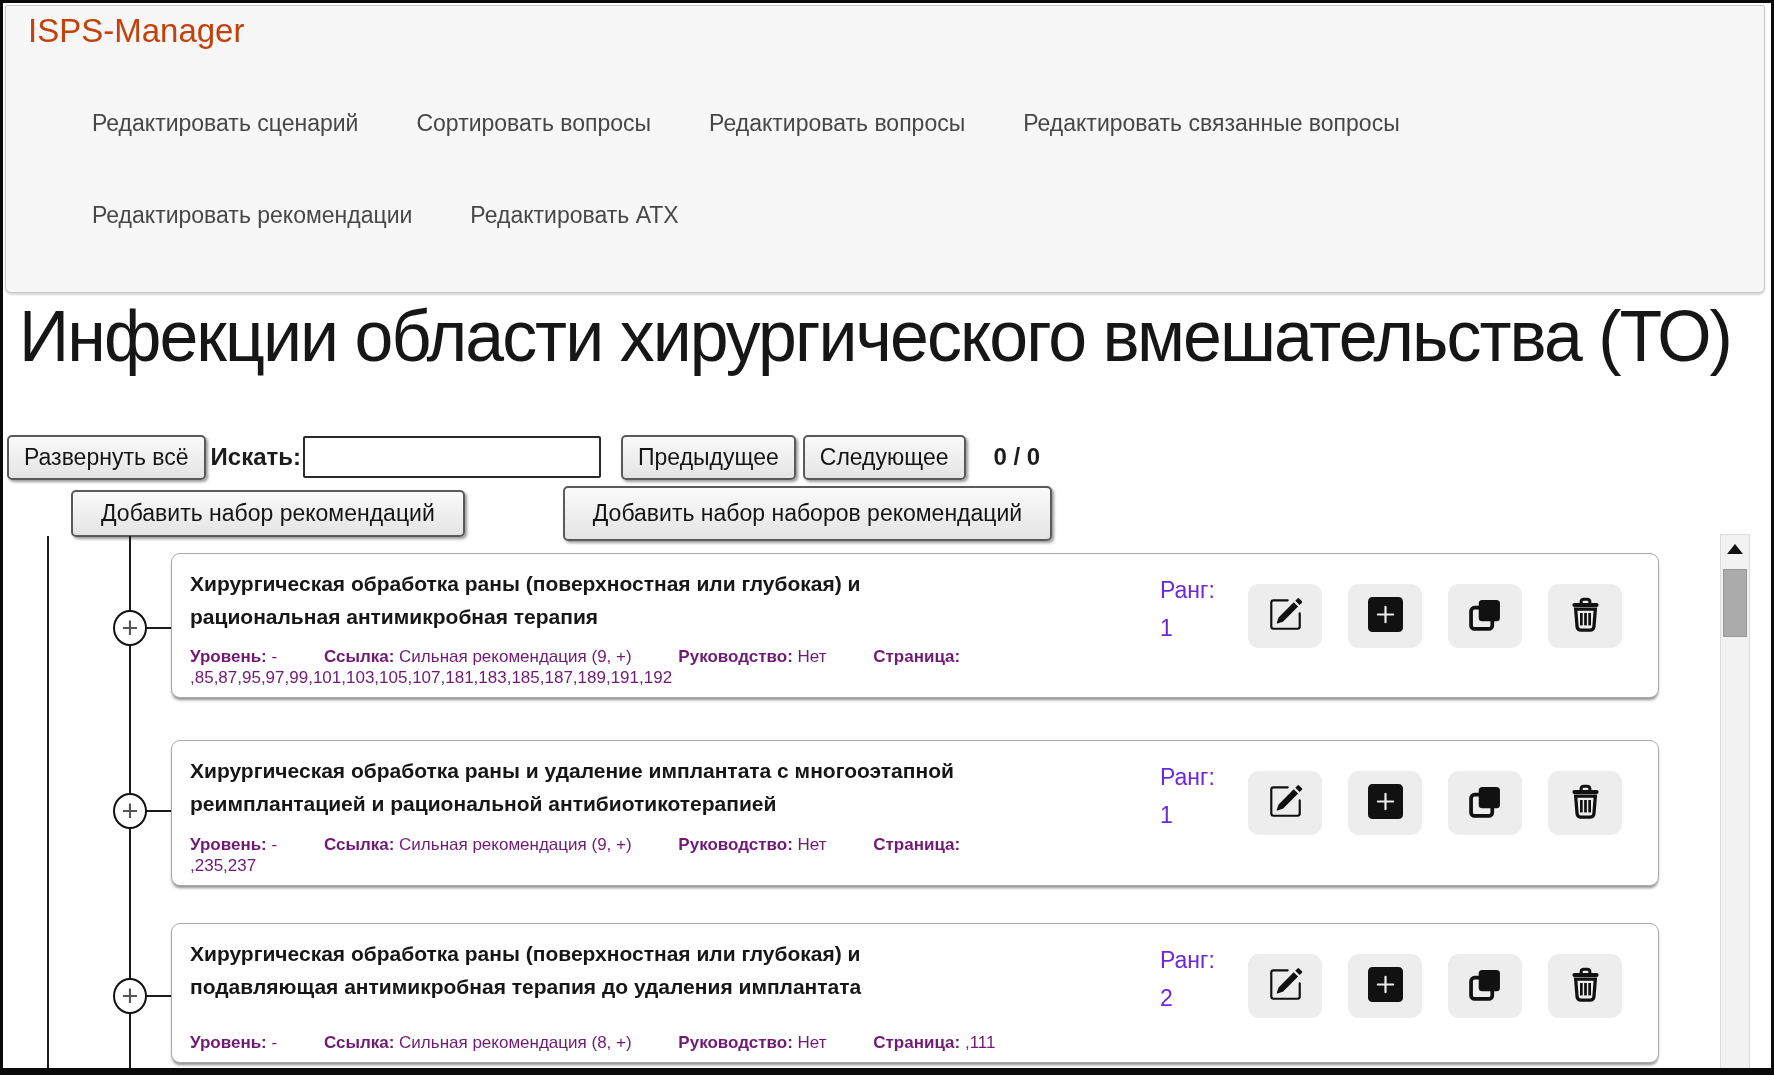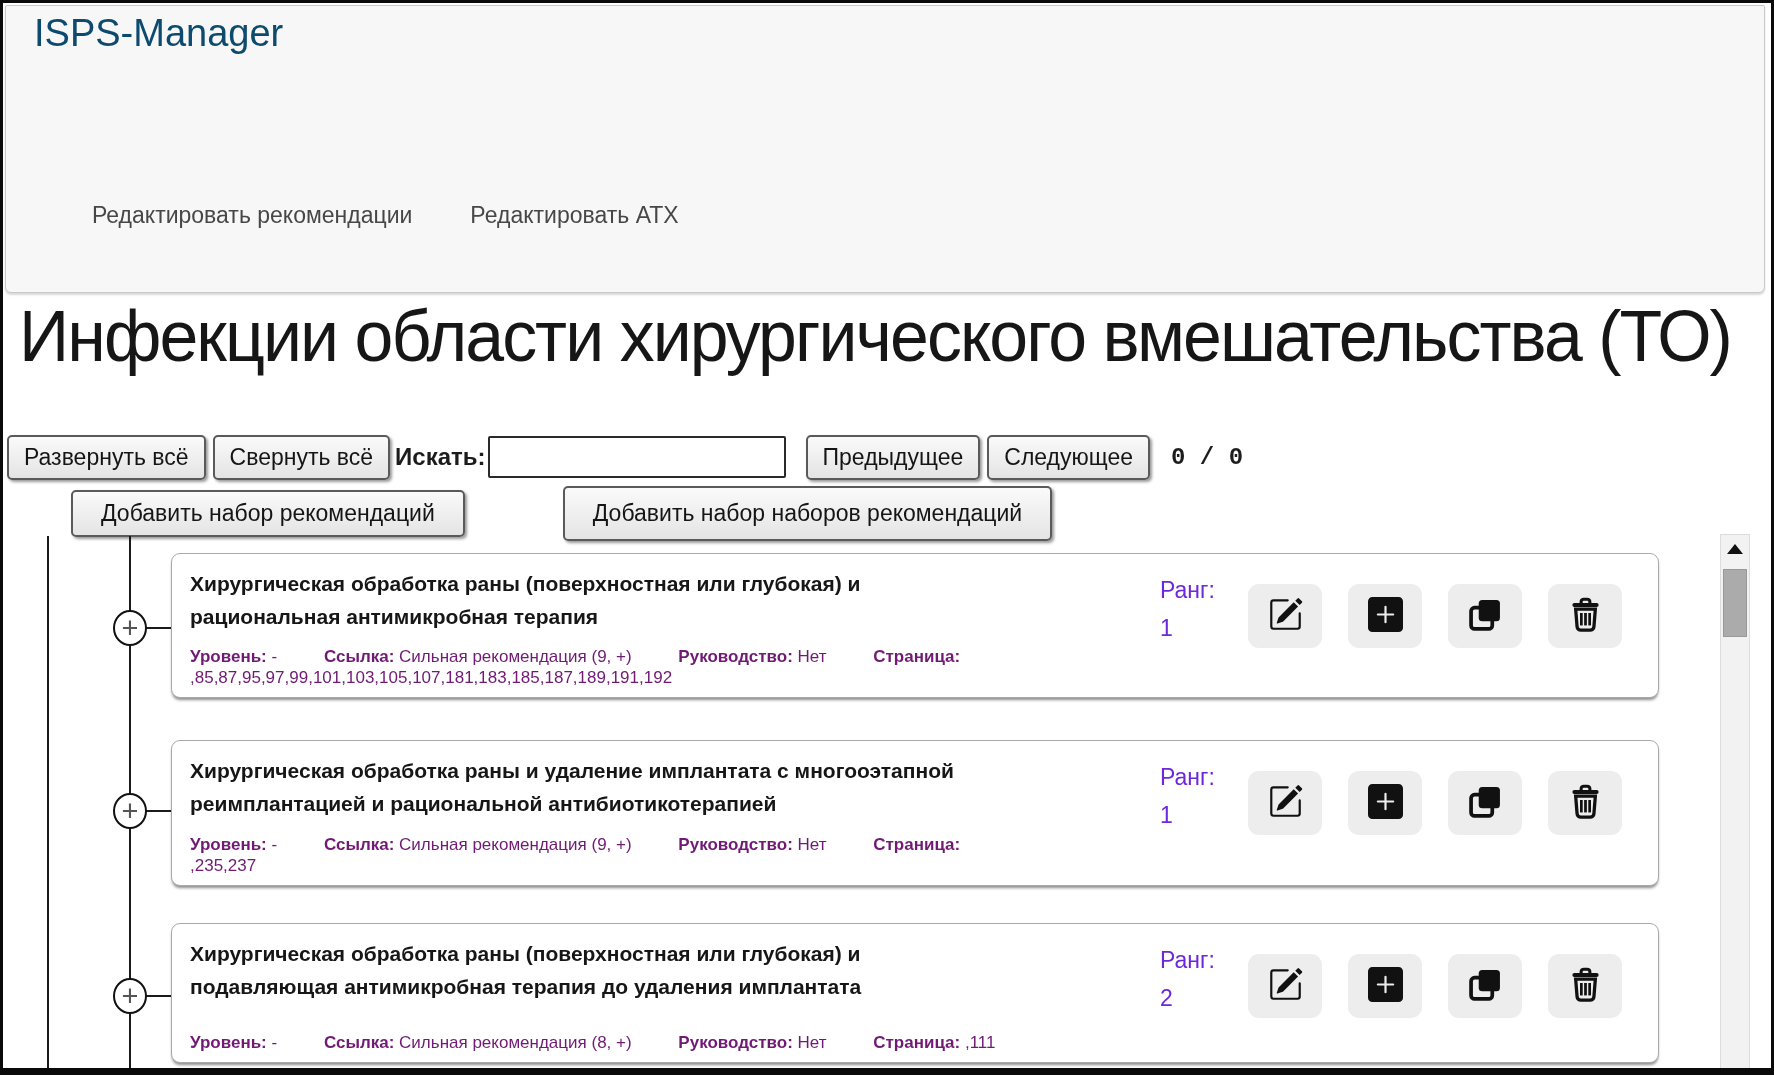--- a/index.html
+++ b/index.html
@@ -16,22 +16,22 @@
 
   
   .header-panel {
     position:absolute; left:2px; top:2px; width:1760px; height:288px;
     background:#f7f7f7;
     border:1px solid #c9c9c9;
     border-radius:2px 2px 6px 6px;
     box-shadow:0 2px 2px rgba(0,0,0,0.15);
   }
   .brand {
-    position:absolute; left:28px; top:6px;
-    font-size:38px; color:#0c4a6e; letter-spacing:0;
+    position:absolute; left:22px; top:6px;
+    font-size:33px; color:#c2410c; letter-spacing:0;
   }
   .nav-row { position:absolute; left:86px; display:flex; }
   .nav-row-1 { top:104px; }
   .nav-row-2 { top:196px; }
   .nav-link {
     font-size:23px; color:#474747; margin-right:58px;
     cursor:pointer; white-space:nowrap;
   }
 
   
@@ -59,21 +59,21 @@
   }
   .search-label { font-size:24px; font-weight:bold; margin-left:5px; white-space:nowrap; }
   .search-input {
     width:298px; height:42px; margin-left:2px;
     border:2px solid #2a2a2a; border-radius:2px;
     font-size:22px; padding:0 8px;
     font-family:"Liberation Sans", sans-serif;
   }
   .gap7 { margin-left:7px; }
   .gap20 { margin-left:20px; }
-  .counter { font-size:24px; font-weight:bold; margin-left:21px; white-space:nowrap;font-family:Liberation Mono, monospace; }
+  .counter { font-size:24px; font-weight:bold; margin-left:28px; white-space:nowrap; }
   .add-end { margin-left:98px; }
 
   .toolbar2 {
     position:absolute; left:0; top:486px; width:1750px; height:48px;
     display:flex; align-items:center;
   }
   .add-set { margin-left:68px; padding:8px 28px; }
   .add-set2 { margin-left:98px; padding:12px 28px; }
 
   
@@ -146,31 +146,36 @@
     position:absolute; left:2px; top:34px; width:24px; height:68px;
     background:#ababab; border:1px solid #989898;
     cursor:pointer;
   }
 </style>
 </head>
 <body>
 
 <div class="header-panel">
   <div class="brand">ISPS-Manager</div>
+  <div class="nav-row nav-row-1">
+    <span class="nav-link">Редактировать сценарий</span>
+    <span class="nav-link">Сортировать вопросы</span>
+    <span class="nav-link">Редактировать вопросы</span>
+    <span class="nav-link">Редактировать связанные вопросы</span>
+  </div>
   <div class="nav-row nav-row-2">
     <span class="nav-link">Редактировать рекомендации</span>
     <span class="nav-link">Редактировать АТХ</span>
   </div>
 </div>
 
 <h1 class="page-title">Инфекции области хирургического вмешательства (ТО)</h1>
 
 <div class="toolbar">
   <button class="btn">Развернуть всё</button>
-  <button class="btn gap7">Свернуть всё</button>
   <span class="search-label">Искать:</span>
   <input class="search-input" type="text" value="" style="">
   <button class="btn gap20">Предыдущее</button>
   <button class="btn gap7">Следующее</button>
   <span class="counter">0 / 0</span>
 </div>
 
 <div class="toolbar2">
   <button class="btn add-set">Добавить набор рекомендаций</button>
   <button class="btn add-set2">Добавить набор наборов рекомендаций</button>

